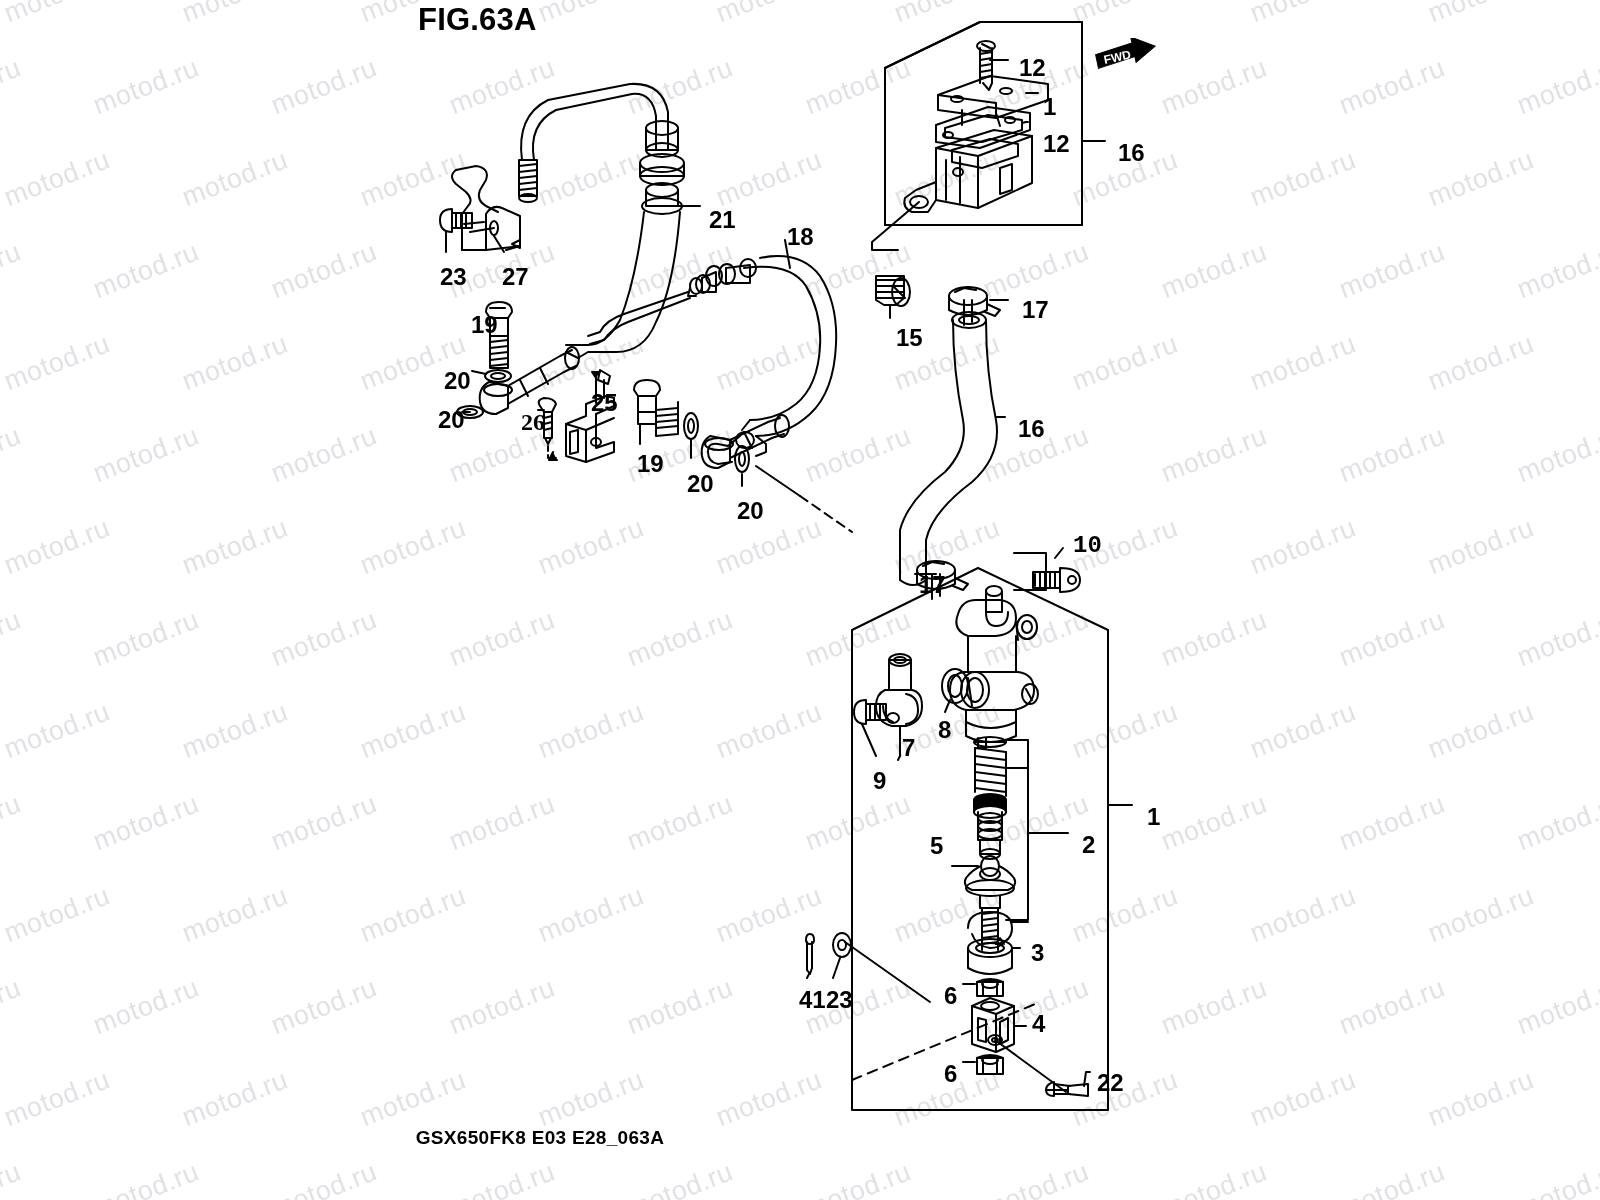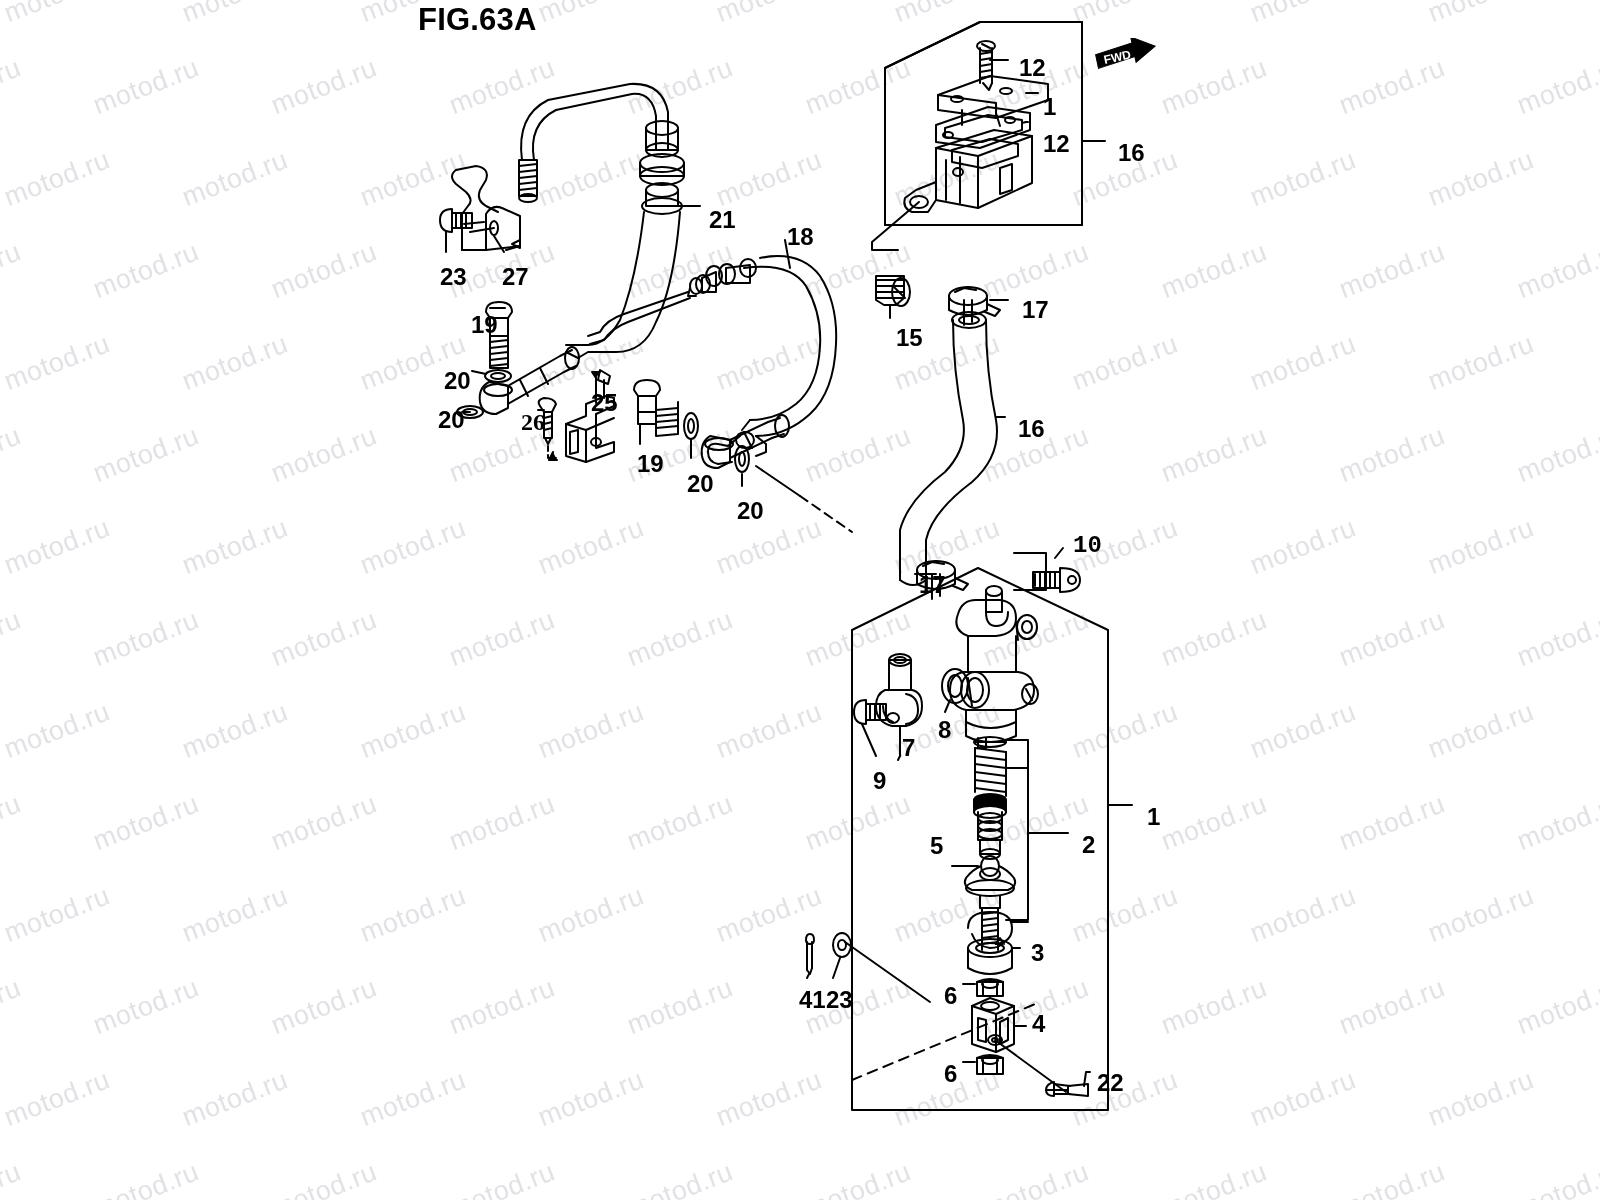--- a/index.html
+++ b/index.html
@@ -588,20 +588,21 @@
     </g>
     <path d="M742 474 L742 486" stroke="#000" stroke-width="2"></path>
     <path d="M756 466 L800 496" stroke="#000" stroke-width="2"></path>
     <path d="M800 496 L852 532" stroke="#000" stroke-width="2" stroke-dasharray="9 6"></path>
 
   </svg>
   </div>
 
   <div id="title">FIG.63A</div>
 
+  <div class="caption" id="cap1">GSX650FK8 E03 E28_063A</div>
 
   <div class="fwdbox" style="left:1095px;top:38px;">
     <svg width="66" height="40" viewBox="0 0 66 40" xmlns="http://www.w3.org/2000/svg">
       <g transform="rotate(-12 33 20)">
         <path d="M2 10 L40 6 L40 0 L62 14 L40 26 L40 20 L2 24 Z" fill="#000" stroke="#000" stroke-width="1"></path>
         <text x="9" y="21" font-family="Liberation Sans, sans-serif" font-size="12" font-weight="bold" fill="#ffffff">FWD</text>
       </g>
     </svg>
   </div>
 

